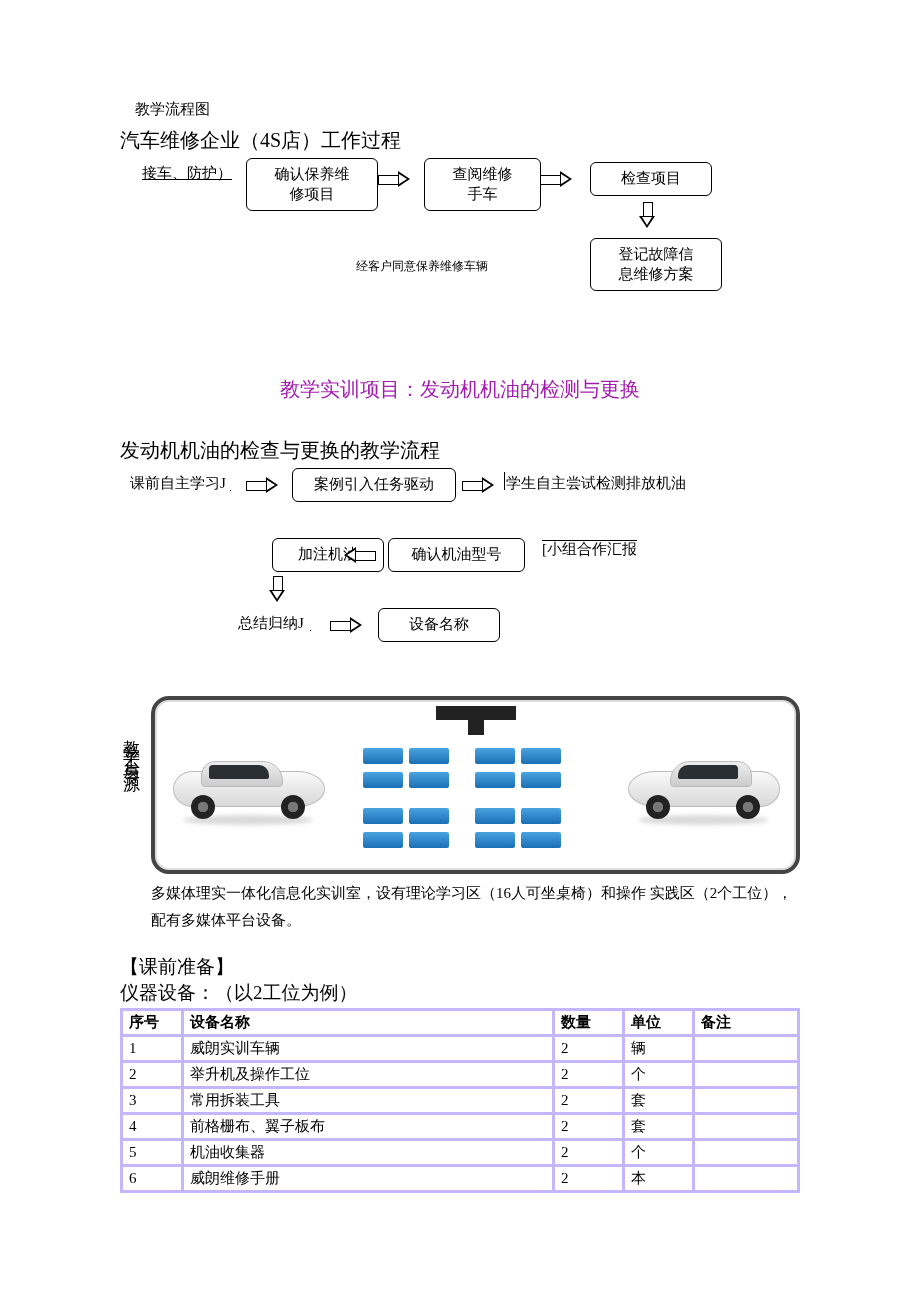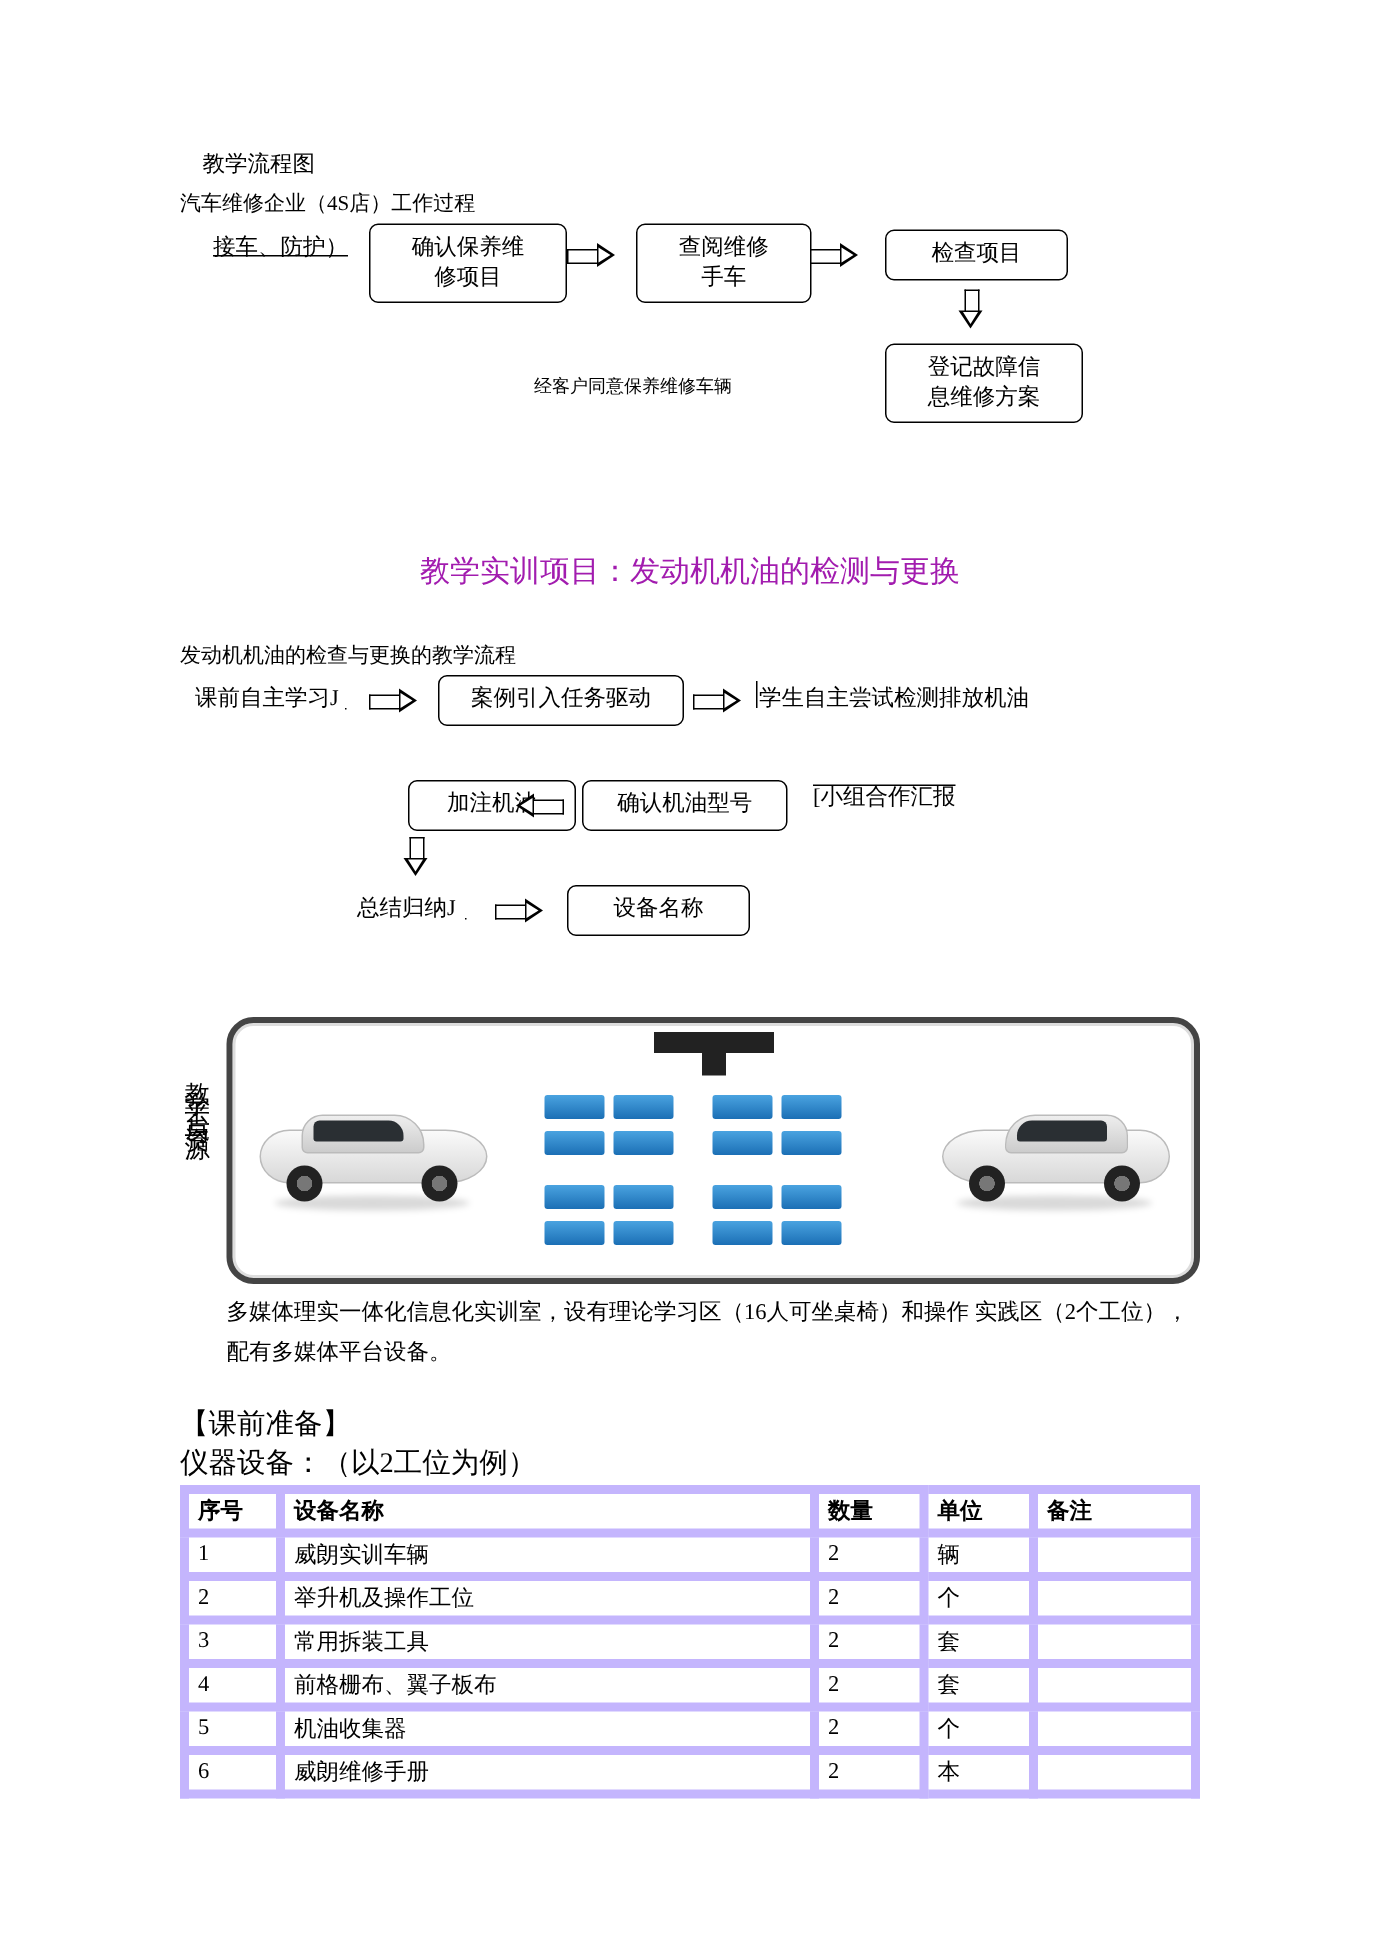--- a/index.html
+++ b/index.html
@@ -11,21 +11,21 @@
     color: #000;
     font-size: 16px;
   }
   .page {
     padding: 100px 120px 60px 120px;
   }
   .indent {
     text-indent: 1em;
   }
   .h1 {
-    font-size: 14px;
+    font-size: 20px;
     margin: 8px 0 4px 0;
   }
   .red {
     color: #a21caf;
     font-family: "SimSun", serif;
   }
   .center {
     text-align: center;
   }
 
@@ -239,21 +239,21 @@
     margin-top: 20px;
     font-size: 19px;
   }
   table.eq {
     border-collapse: collapse;
     width: 100%;
     font-size: 15px;
     margin-top: 2px;
   }
   table.eq th, table.eq td {
-    border: 6px solid #c4b5fd;
+    border: 3px solid #c4b5fd;
     padding: 2px 6px;
     text-align: left;
     vertical-align: middle;
   }
   table.eq .c-no { width: 46px; }
   table.eq .c-qty { width: 55px; }
   table.eq .c-unit { width: 55px; }
   table.eq .c-remark { width: 90px; }
 </style>
 </head>

